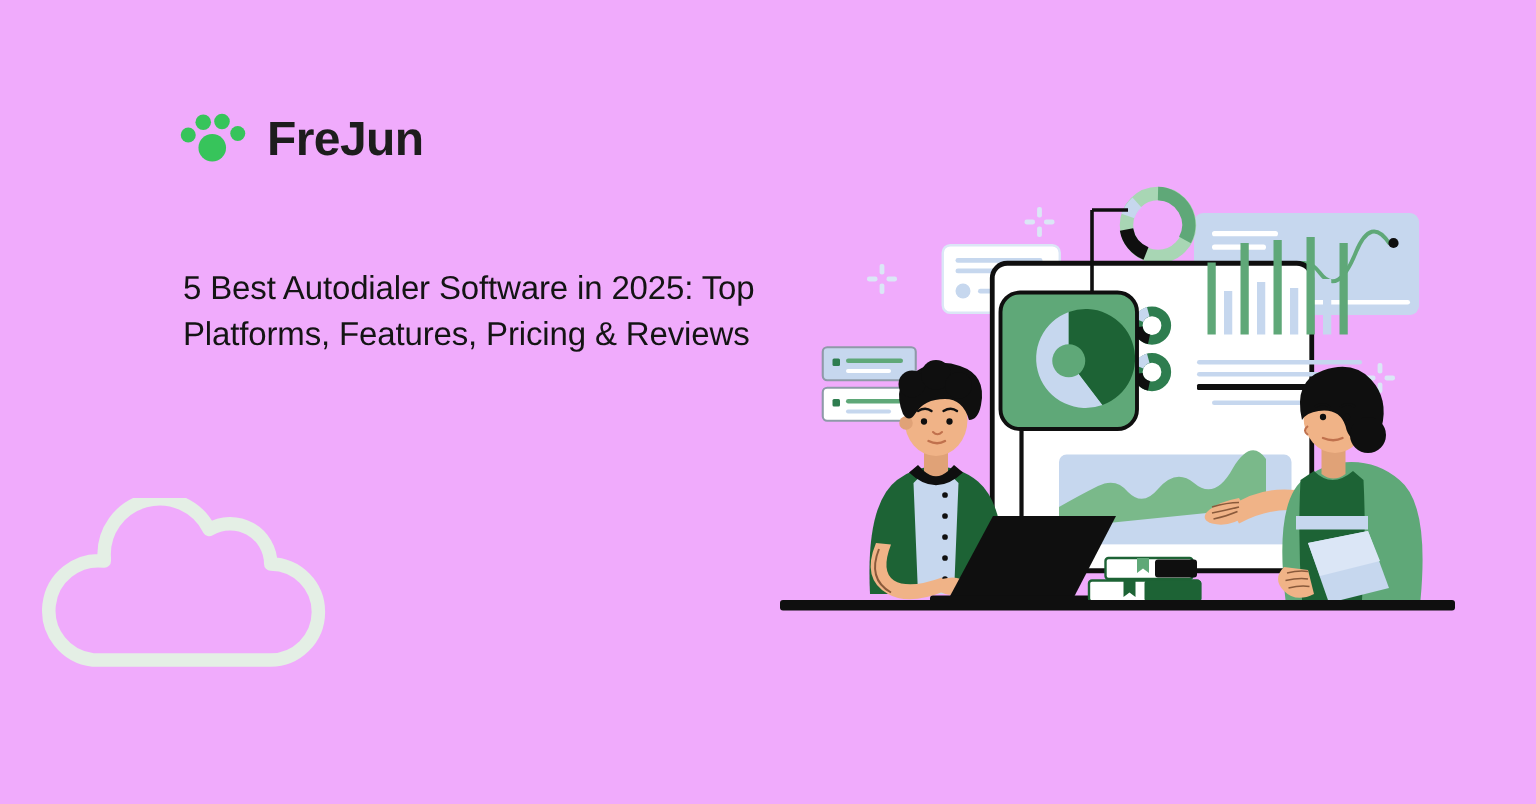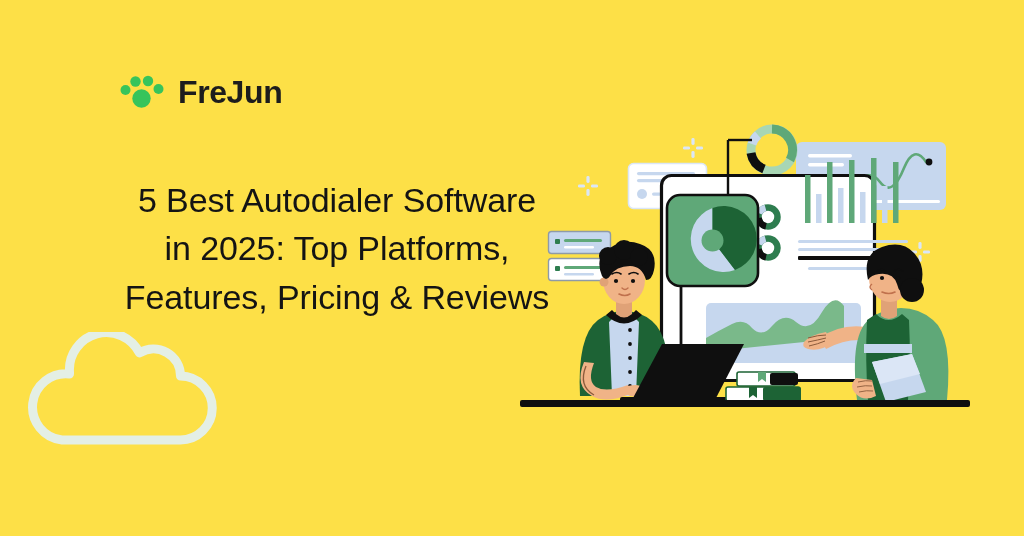--- a/index.html
+++ b/index.html
@@ -2,33 +2,32 @@
 <html><head>
 <meta charset="utf-8">
 <style>
   * { box-sizing: border-box; margin: 0; padding: 0; }
   html, body {
     width: 1024px; height: 536px;
     background: #ffffff;
     font-family: "Liberation Sans", sans-serif;
     overflow: hidden;
   }
-  #page { position: relative; width: 1024px; height: 536px; background: #fde047; }
+  #page { position: relative; width: 1024px; height: 536px; background: #f0abfc; }
 
   
   .logo-block { position: absolute; left: 118px; top: 72px; display: flex; align-items: center; gap: 12px; }
   .logo-mark { width: 48px; height: 40px; position: relative; }
   .logo-word { font-size: 32px; font-weight: 700; color: #1d1d1d; letter-spacing: -0.4px; line-height: 1; }
 
   
   .headline {
     position: absolute; left: 122px; top: 176px; width: 430px;
-    font-size: 34px; font-weight: 400; line-height: 1.42; color: #141414;
+    font-size: 22px; font-weight: 400; line-height: 1.42; color: #141414;
     letter-spacing: -0.1px;
-    text-align: center;
   }
 
   
   .cloud { position: absolute; left: 22px; top: 332px; width: 200px; height: 120px; }
 
   
   .illus { position: absolute; left: 520px; top: 100px; width: 450px; height: 320px; }
 </style>
 </head>
 <body>

